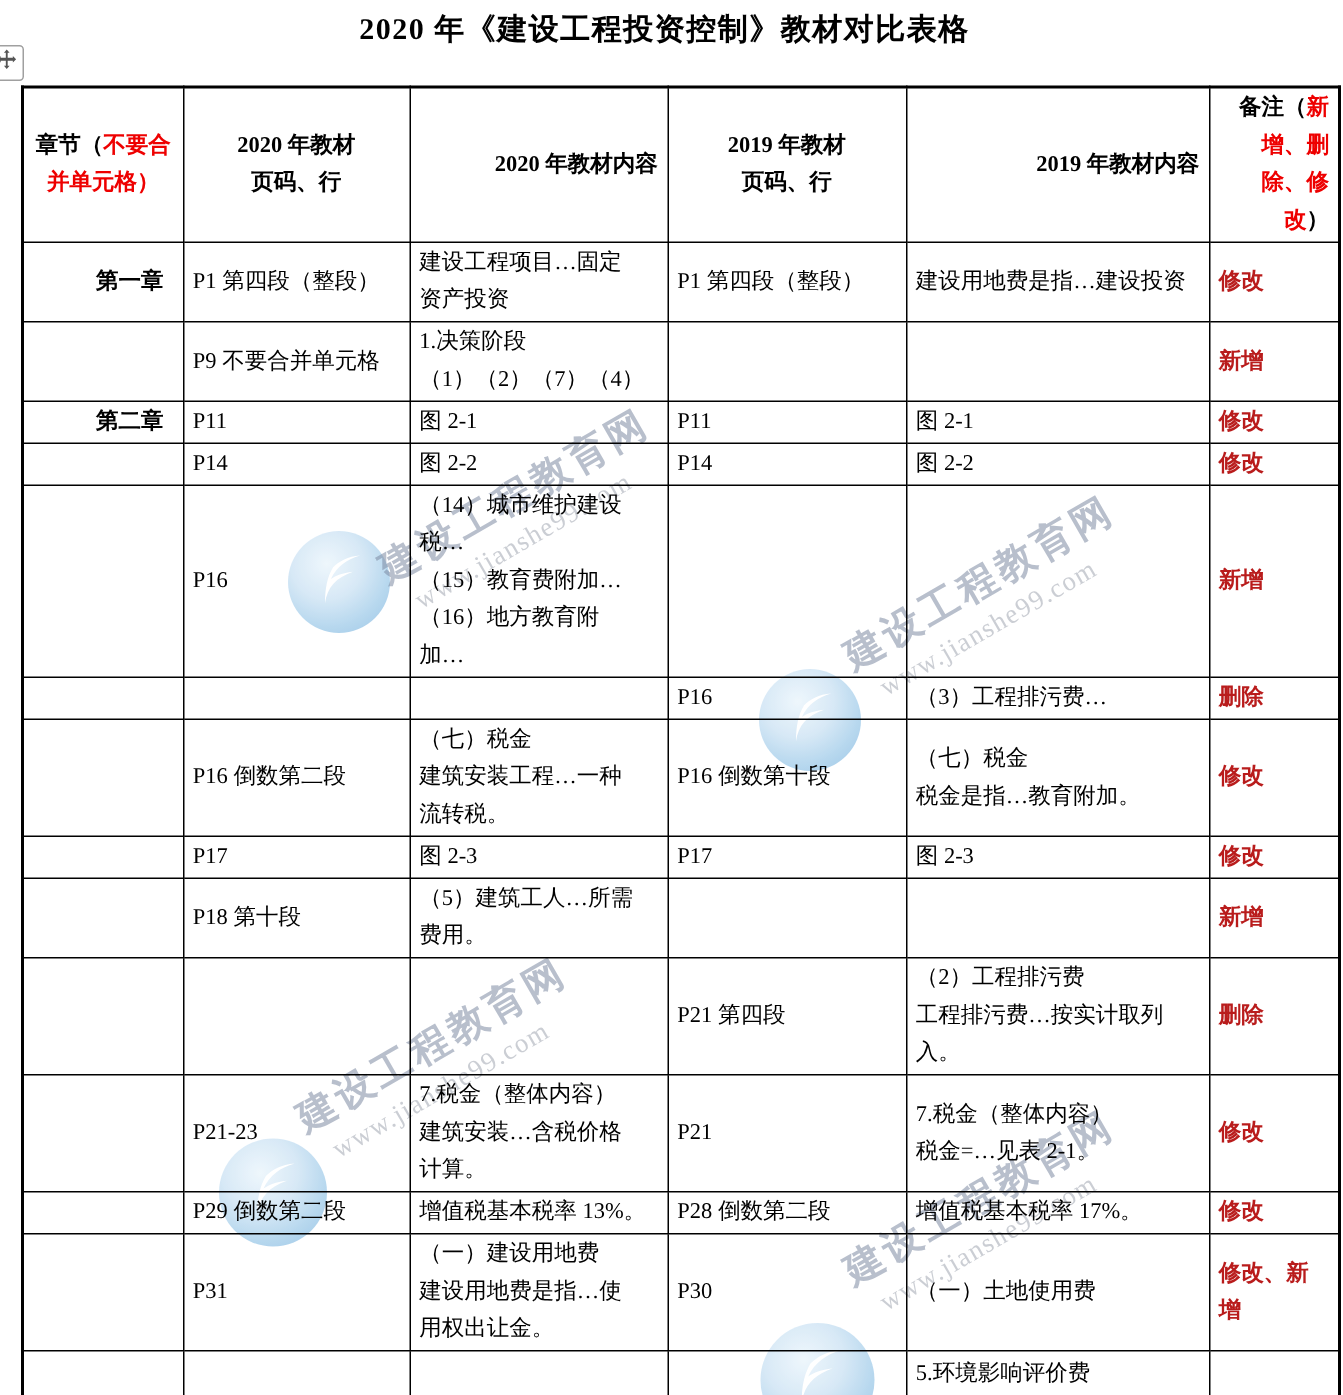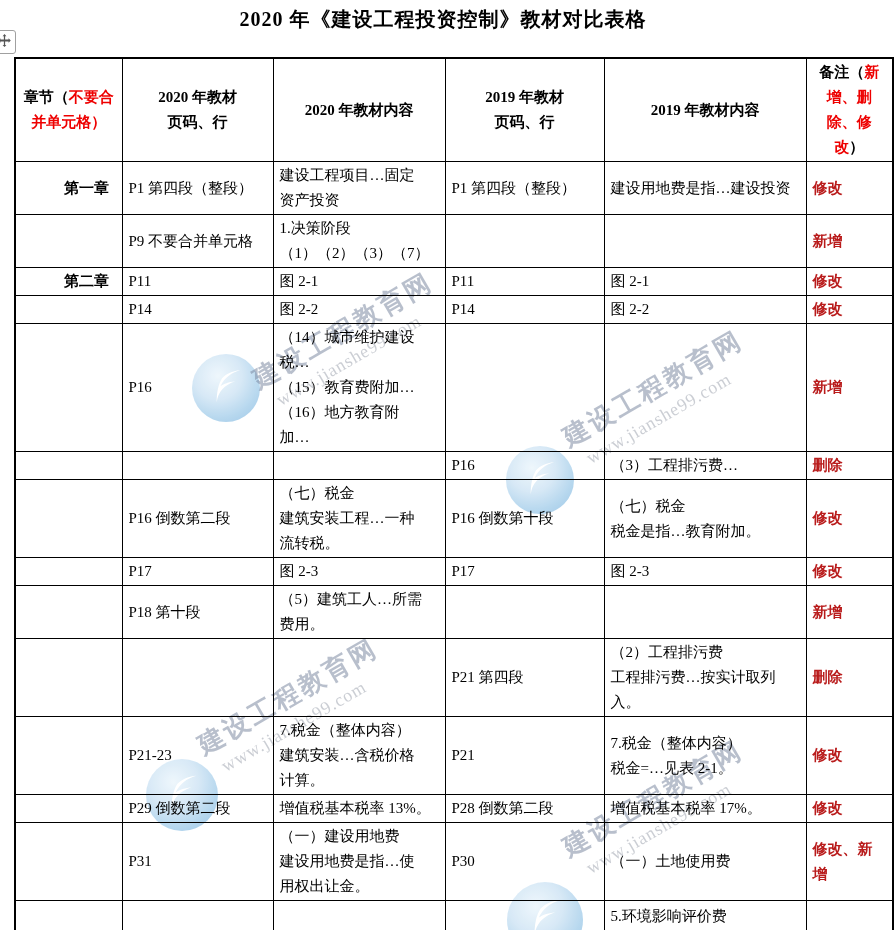--- a/index.html
+++ b/index.html
@@ -31,21 +31,21 @@
     position:absolute; left:14px; top:57px; width:879px;
     border-collapse:collapse; table-layout:fixed;
     border:2px solid #000; background:transparent;
   }
   .cmp th, .cmp td {
     border:1px solid #000; vertical-align:middle;
     font-size:15px; line-height:25px; padding:1px 6px;
     white-space:pre-wrap; overflow:hidden;
   }
   .cmp thead tr { height:80px; }
-  .cmp th { font-weight:bold; text-align:center; }
+  .cmp th { font-weight:bold; text-align:right; }
   .cmp th.ctr { text-align:center; }
   .red { color:#ee0000; }
   .cmp td.c1 { font-weight:bold;padding-left:48px; }
   .cmp td.c6 { color:#b91c1c; font-weight:bold; }
   .cmp tbody tr:nth-child(1)  { height:53px; }
   .cmp tbody tr:nth-child(2)  { height:50px; }
   .cmp tbody tr:nth-child(3)  { height:26px; }
   .cmp tbody tr:nth-child(4)  { height:27px; }
   .cmp tbody tr:nth-child(5)  { height:124px; }
   .cmp tbody tr:nth-child(6)  { height:26px; }
@@ -148,21 +148,21 @@
       <td class="c3">建设工程项目…固定
 资产投资</td>
       <td class="c4">P1 第四段（整段）</td>
       <td class="c5">建设用地费是指…建设投资</td>
       <td class="c6">修改</td>
     </tr>
     <tr>
       <td class="c1"></td>
       <td class="c2">P9 不要合并单元格</td>
       <td class="c3">1.决策阶段
-（1）（2）（3）（7）</td>
+（1）（2）（7）（4）</td>
       <td class="c4"></td>
       <td class="c5"></td>
       <td class="c6">新增</td>
     </tr>
     <tr>
       <td class="c1">第二章</td>
       <td class="c2">P11</td>
       <td class="c3">图 2-1</td>
       <td class="c4">P11</td>
       <td class="c5">图 2-1</td>

